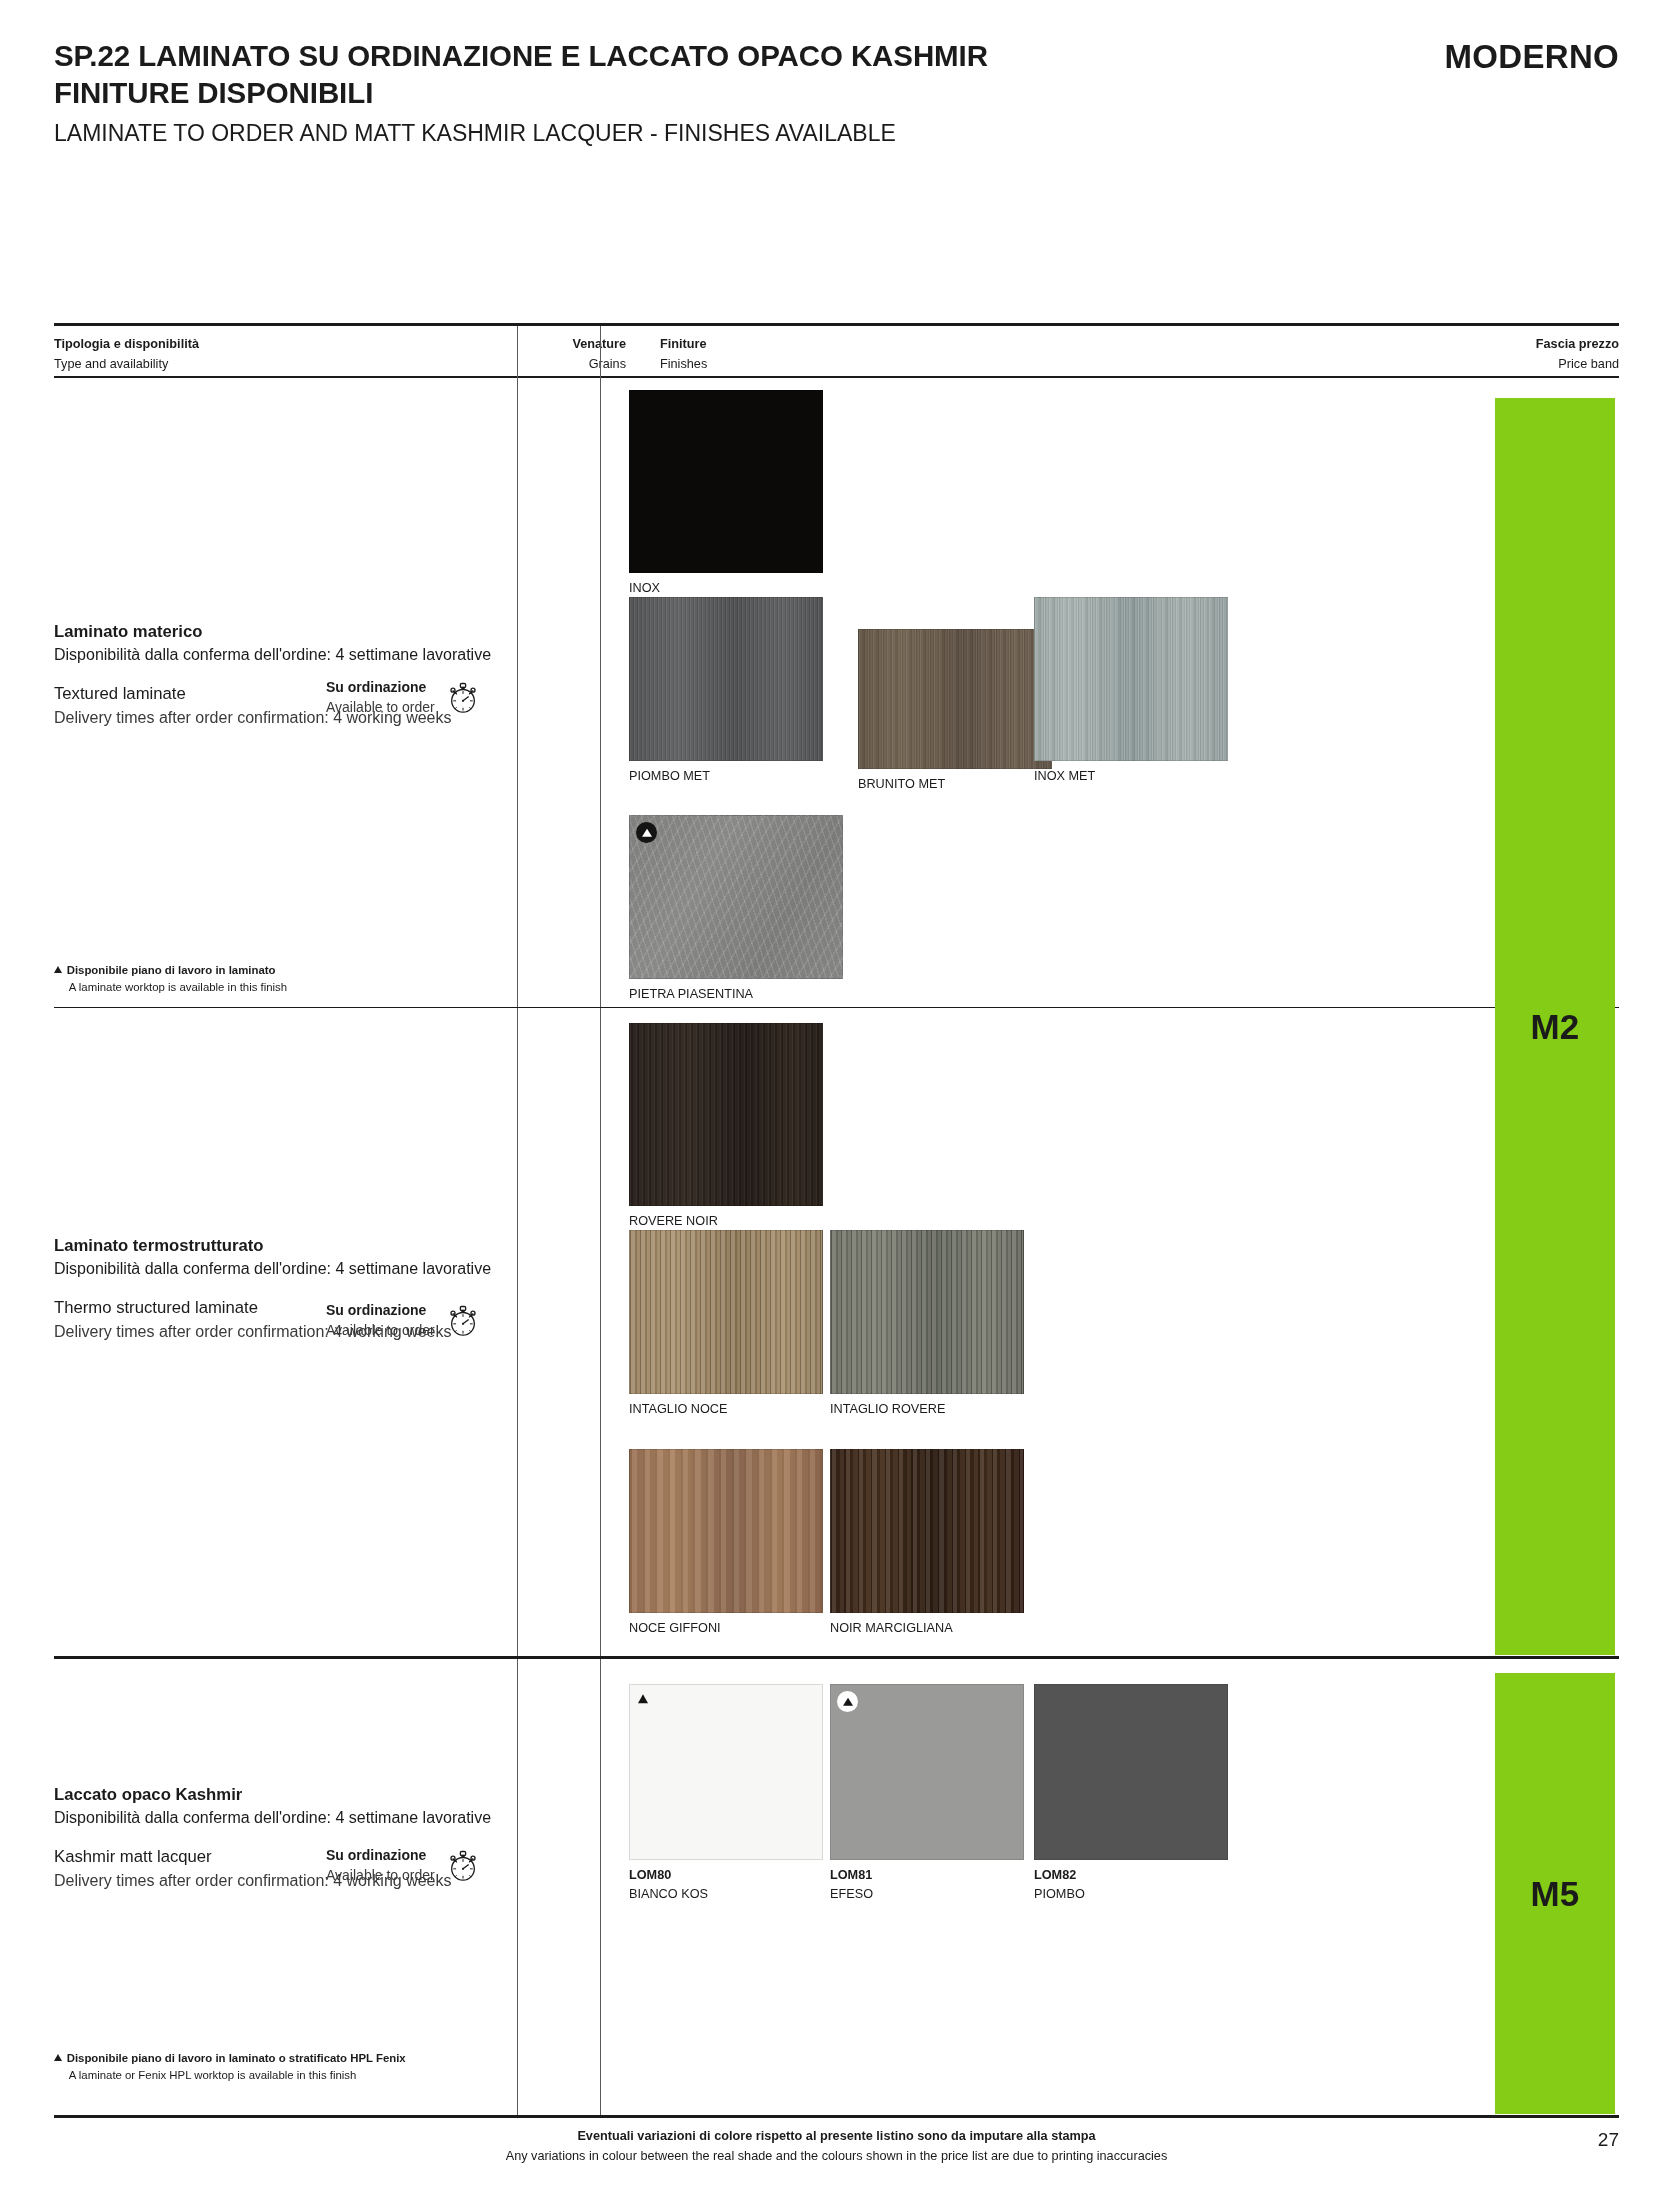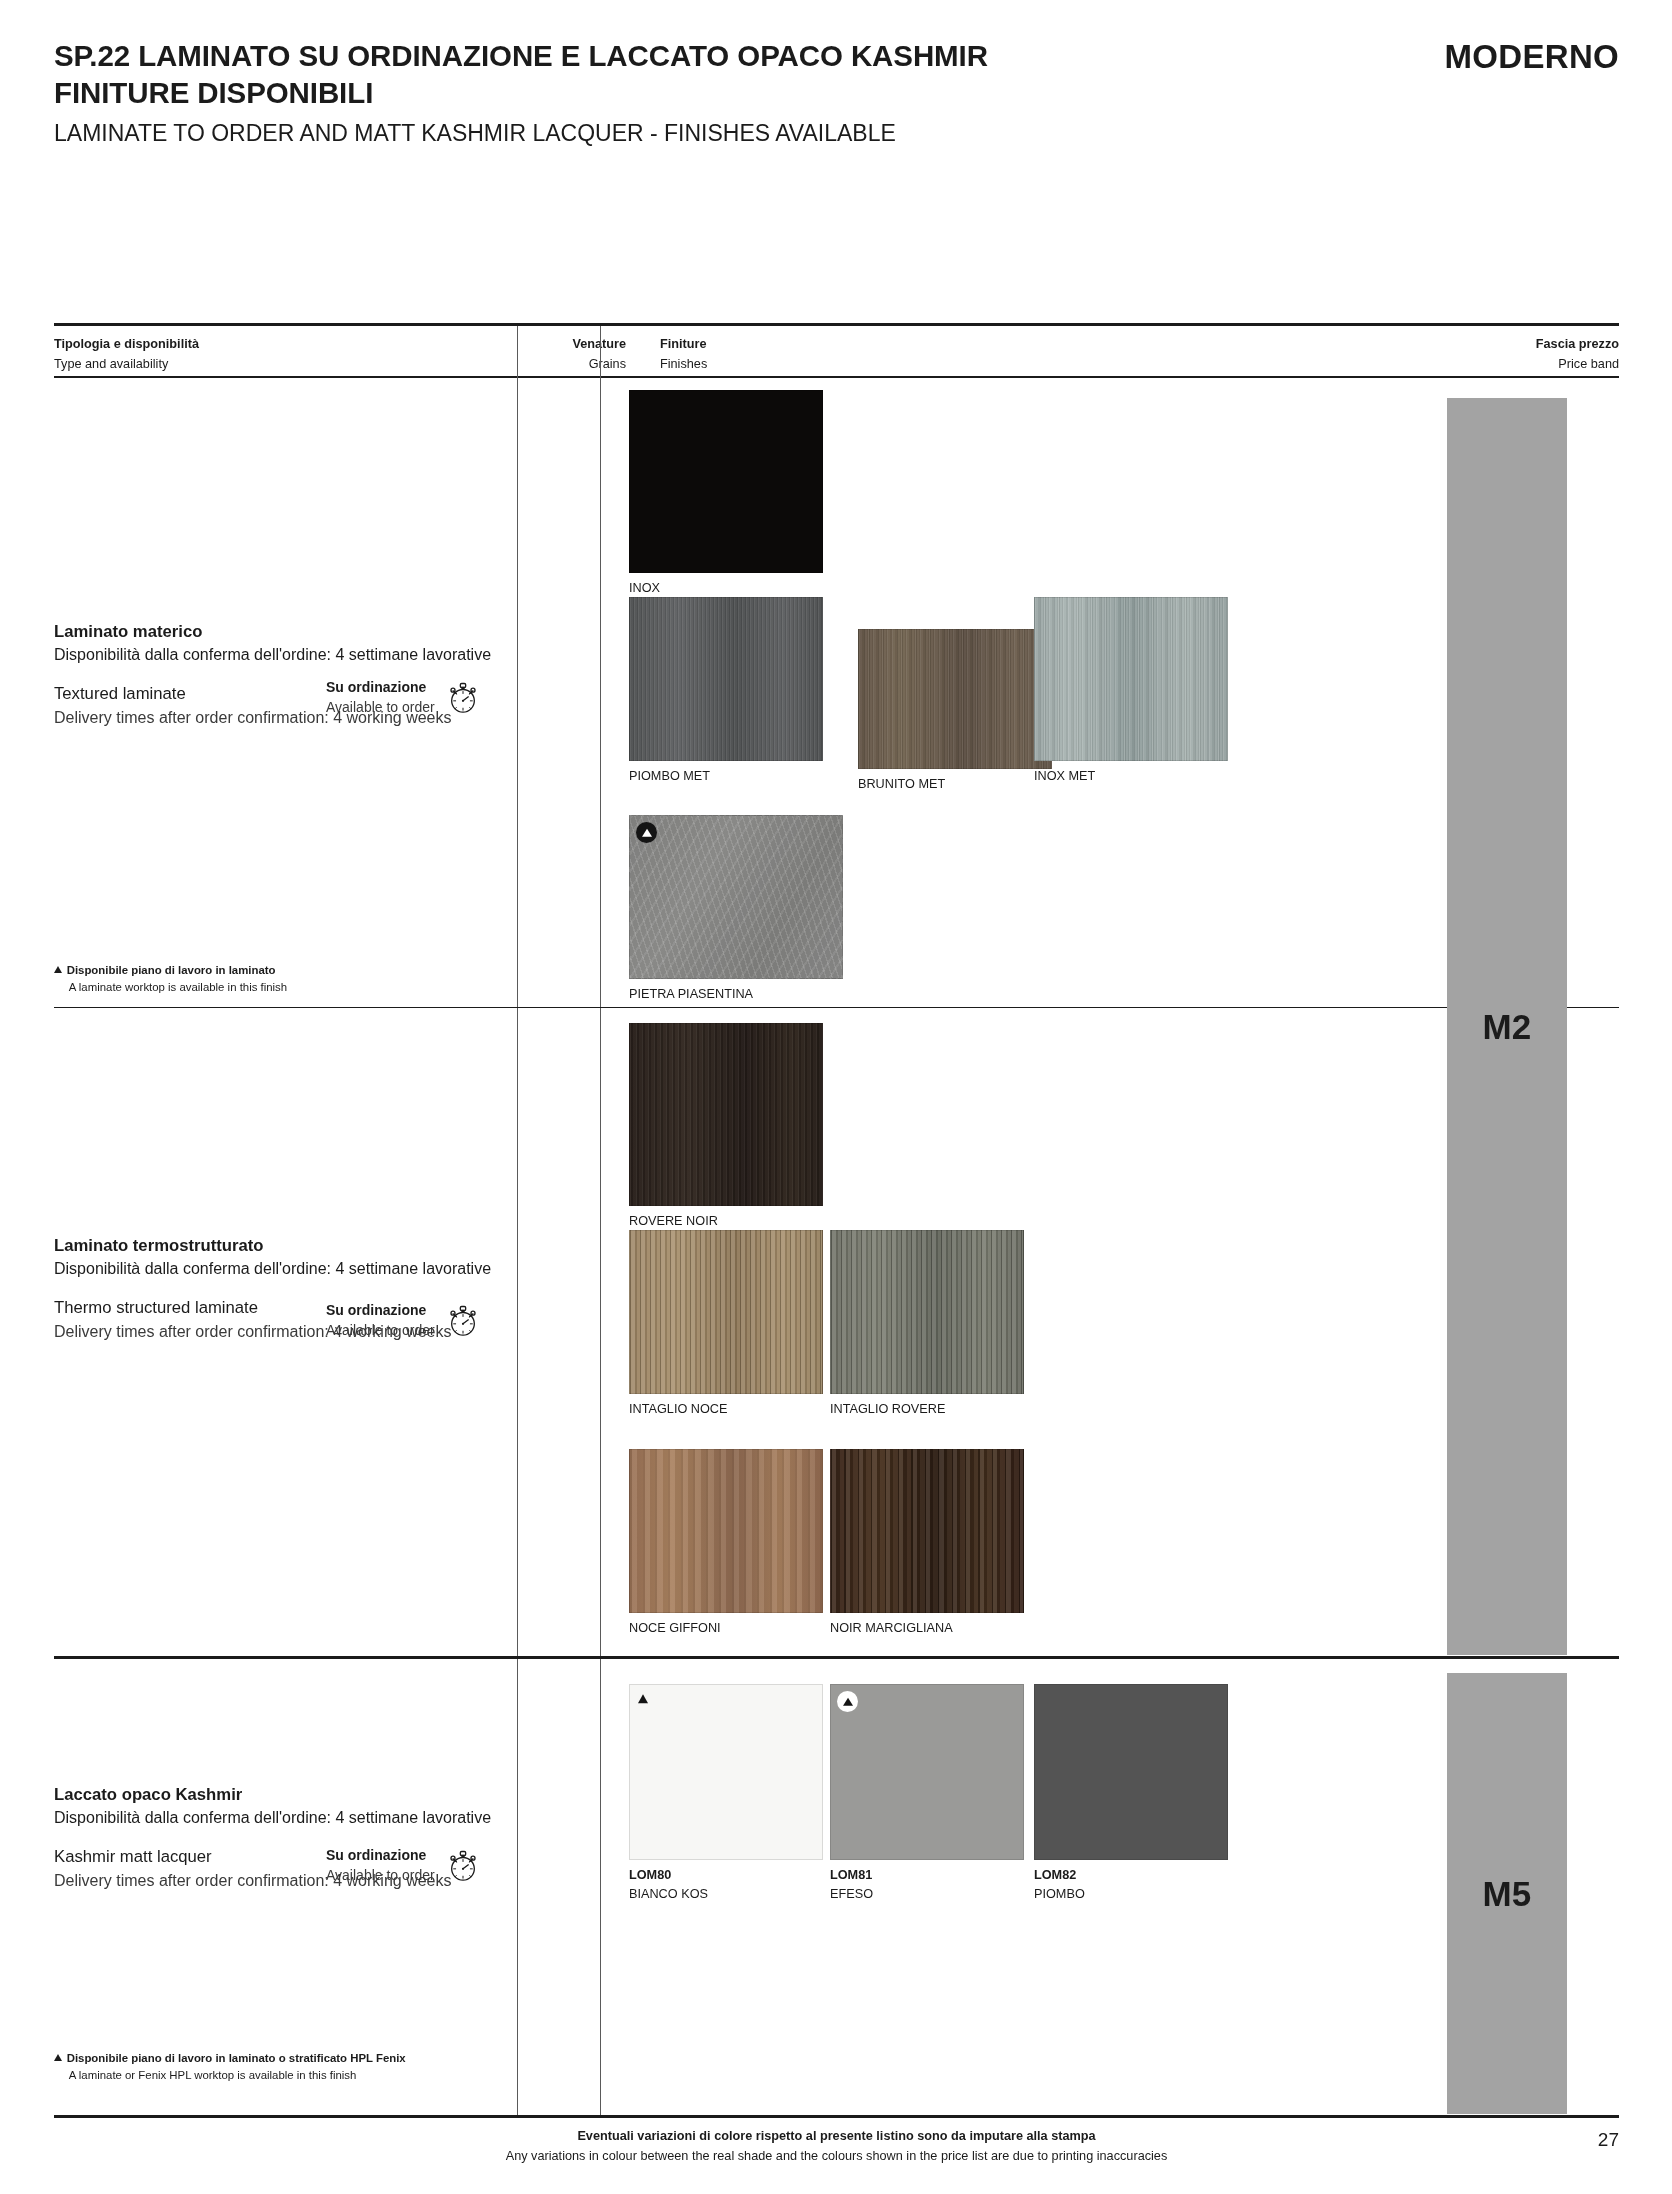--- a/index.html
+++ b/index.html
@@ -242,24 +242,25 @@
     border-right: 5.4px solid transparent;
   }
   .marker.circle-dark .tri  { border-bottom: 8.7px solid #ffffff; }
   .marker.circle-light .tri { border-bottom: 8.7px solid #141414; }
   .marker.plain { left: 6.7px; top: 8px; width: 12px; height: 12px; }
   .marker.plain .tri { border-bottom: 9.4px solid #141414; }
 
   
   .band {
     position: absolute;
-    background: #a3a3a3;
+    background: #84cc16;
     display: flex;
     align-items: center;
     justify-content: center;
+    margin-left: 48px;
   }
   .band-label {
     font-size: 35px;
     font-weight: bold;
     color: #1b1b1b;
     letter-spacing: 0.3px;
   }
 
   
   .footer-rule {

